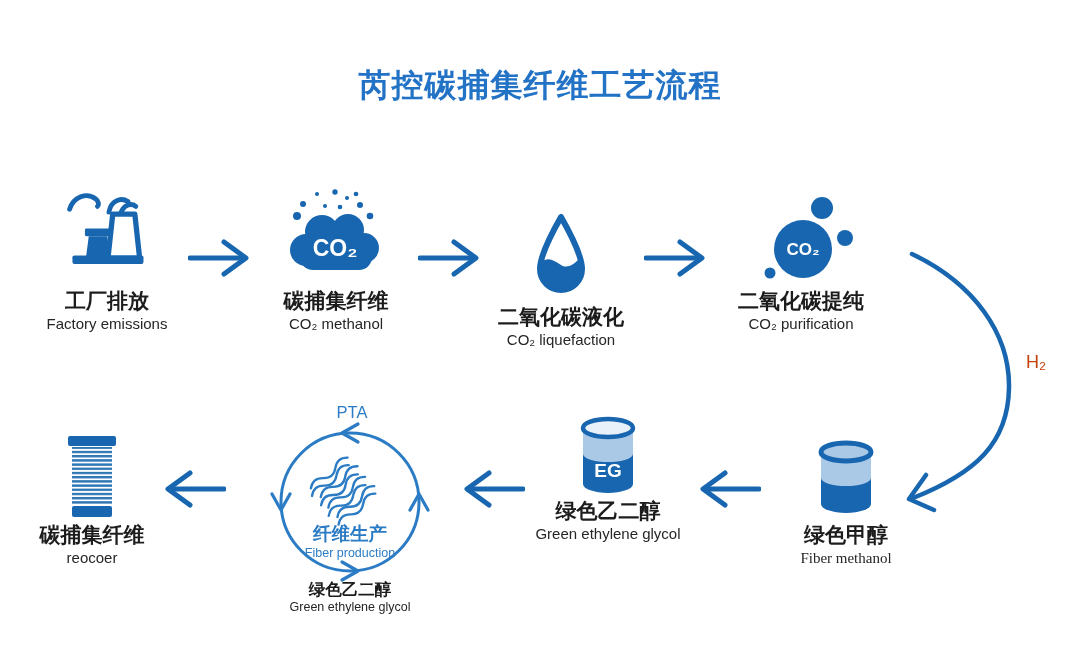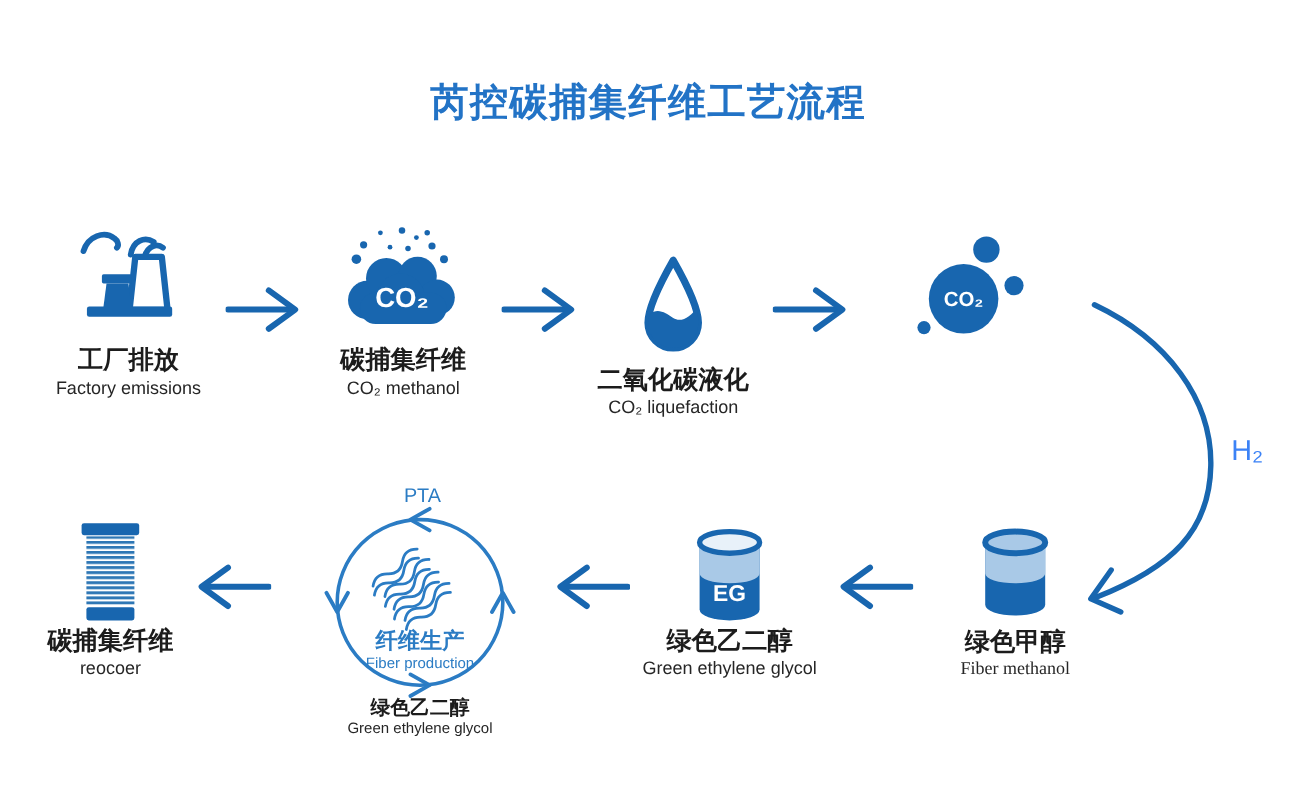--- a/index.html
+++ b/index.html
@@ -6,21 +6,21 @@
   .canvas{position:relative;width:1080px;height:671px;background:#ffffff;overflow:hidden;}
   .title{position:absolute;left:0;right:0;top:64px;text-align:center;font-size:32px;font-weight:800;color:#2273c6;letter-spacing:1px;}
   .stage{position:absolute;width:220px;text-align:center;}
   .icon-box{display:flex;align-items:flex-end;justify-content:center;}
   .row-top .icon-box{height:100px;}
   .row-bottom .icon-box{height:92px;}
   .zh{font-size:21px;font-weight:700;color:#1c1c1c;line-height:1.15;margin-top:6px;}
   .row-bottom .zh{margin-top:3px;}
   .en{font-size:15px;color:#262626;margin-top:3px;line-height:1.1;}
   .arrow{position:absolute;}
-  .h2-label{position:absolute;left:1026px;top:362px;font-size:24px;color:#3b82f6;}
+  .h2-label{position:absolute;left:1026px;top:352px;font-size:18px;color:#c2410c;}
   .fiber-below-zh{position:absolute;left:250px;top:579px;width:200px;text-align:center;font-size:16.5px;font-weight:700;color:#1c1c1c;}
   .fiber-below-en{position:absolute;left:250px;top:600px;width:200px;text-align:center;font-size:12.5px;color:#262626;}
   svg{display:block;}
 </style>
 </head>
 <body>
 
 <div class="canvas">
 
   <div class="title">芮控碳捕集纤维工艺流程</div>
@@ -87,20 +87,22 @@
       <svg width="110" height="96" viewBox="0 0 110 96" style="margin-bottom:-5px;">
         <g fill="#1866af">
           <circle cx="57" cy="57" r="29"></circle>
           <circle cx="76" cy="16" r="11"></circle>
           <circle cx="99" cy="46" r="8"></circle>
           <circle cx="24" cy="81" r="5.5"></circle>
         </g>
         <text x="57" y="63" text-anchor="middle" font-size="17" font-weight="bold" fill="#ffffff">CO₂</text>
       </svg>
     </div>
+    <div class="zh">二氧化碳提纯</div>
+    <div class="en">CO₂ purification</div>
   </div>
 
   <svg class="arrow" style="left:188px;top:238px;" width="64" height="40" viewBox="0 0 64 40">
     <g fill="none" stroke="#1866af" stroke-width="5" stroke-linecap="round" stroke-linejoin="round">
       <path d="M2 20 H52"></path>
         <path d="M36 4 L58 20 L36 36"></path>
     </g>
   </svg>
   <svg class="arrow" style="left:418px;top:238px;" width="64" height="40" viewBox="0 0 64 40">
     <g fill="none" stroke="#1866af" stroke-width="5" stroke-linecap="round" stroke-linejoin="round">
@@ -128,21 +130,21 @@
       <svg width="64" height="78" viewBox="0 0 64 78" style="margin-bottom:2px;">
         <path d="M7 12 V64 A25 9 0 0 0 57 64 V12 A25 9 0 0 0 7 12 Z" fill="#1866af"></path>
         <path d="M7 14 V38 A25 8 0 0 0 57 38 V14 A25 8.5 0 0 0 7 14 Z" fill="#a9c9e7"></path>
         <ellipse cx="32" cy="12" rx="25" ry="9" fill="#a9c9e7" stroke="#1866af" stroke-width="5"></ellipse>
       </svg>
     </div>
     <div class="zh">绿色甲醇</div>
     <div class="en">Fiber methanol</div>
   </div>
 
-  <div class="stage row-bottom" style="left:498px;top:428px;">
+  <div class="stage row-bottom" style="left:498px;top:404px;">
     <div class="icon-box">
       <svg width="64" height="82" viewBox="0 0 64 82" style="margin-bottom:0;">
         <path d="M7 14 V70 A25 9 0 0 0 57 70 V14 A25 9 0 0 0 7 14 Z" fill="#1866af"></path>
         <path d="M7 16 V40 A25 8 0 0 0 57 40 V16 A25 8.5 0 0 0 7 16 Z" fill="#a9c9e7"></path>
         <ellipse cx="32" cy="14" rx="25" ry="9" fill="#e8f1f9" stroke="#1866af" stroke-width="4.5"></ellipse>
         <text x="32" y="63" text-anchor="middle" font-size="19" font-weight="bold" fill="#ffffff">EG</text>
       </svg>
     </div>
     <div class="zh">绿色乙二醇</div>
     <div class="en">Green ethylene glycol</div>

